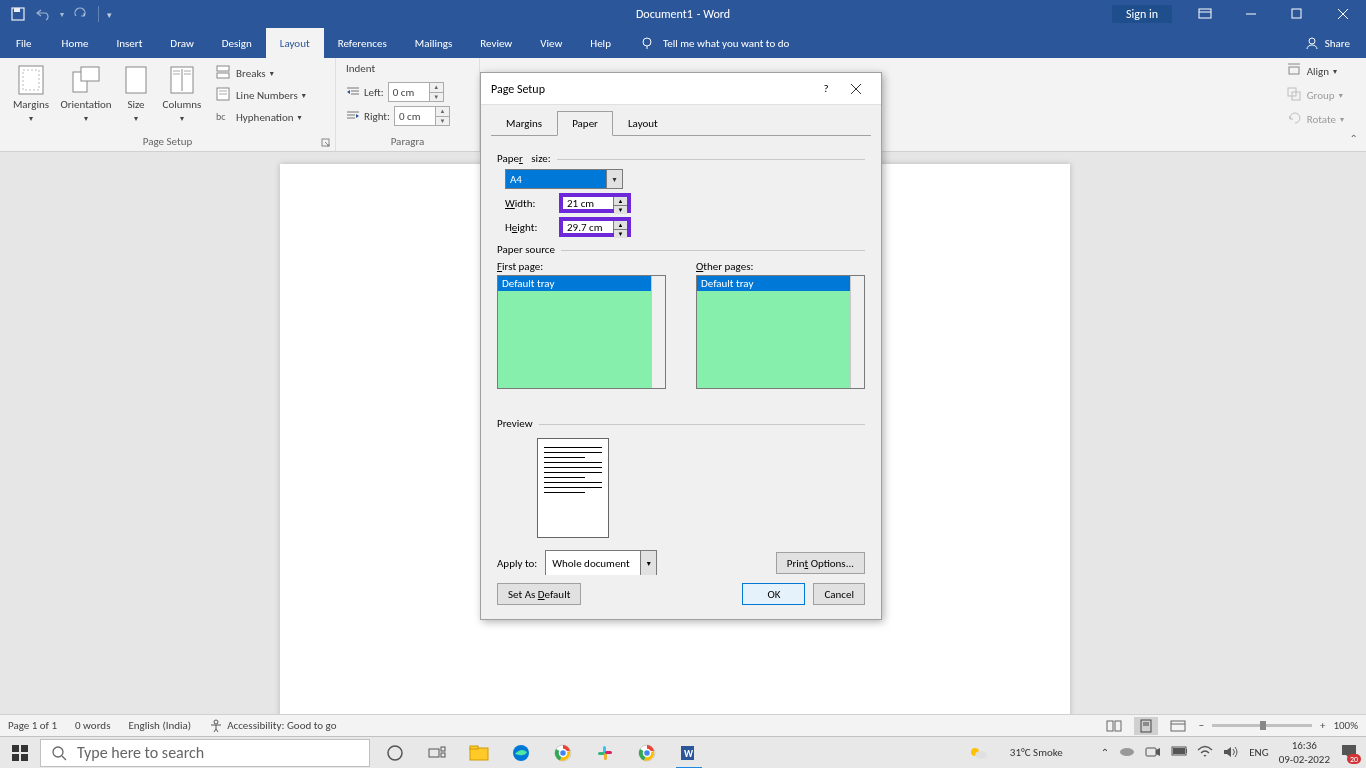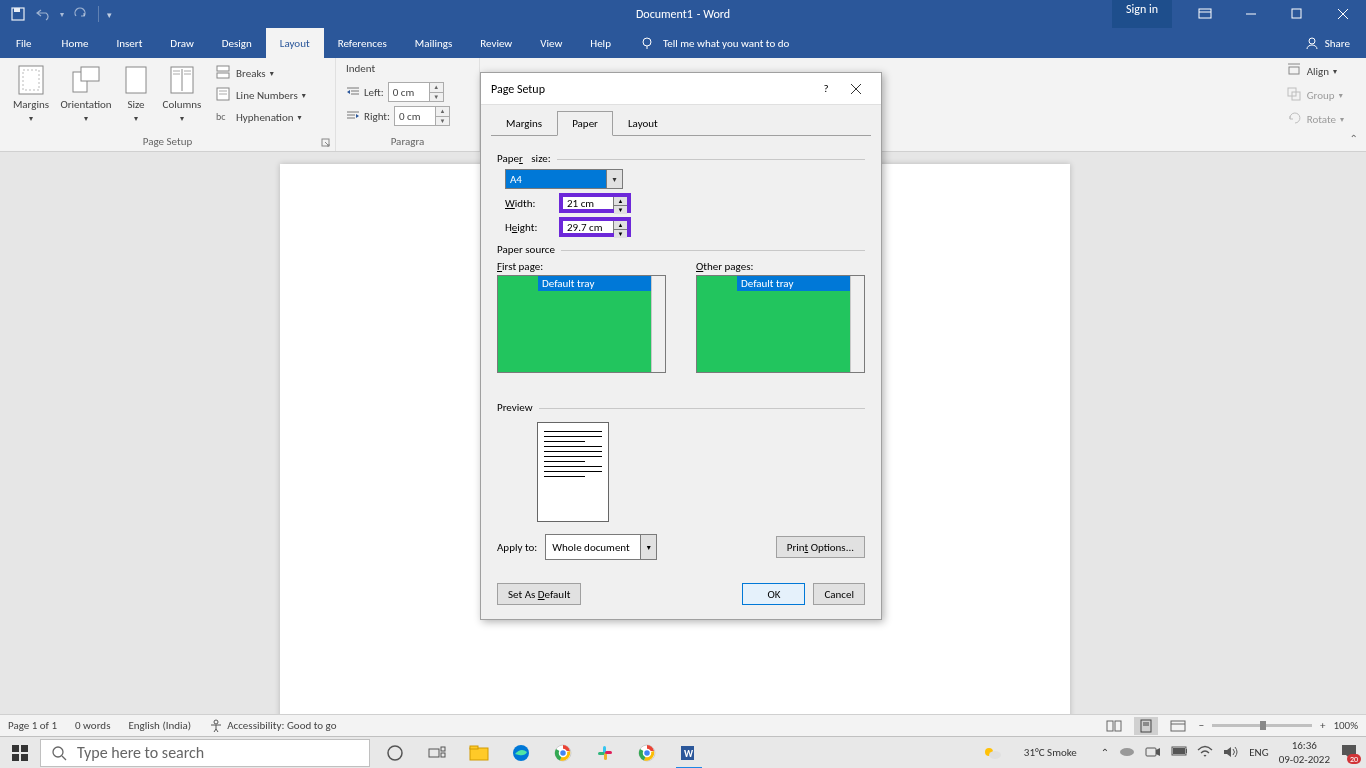--- a/index.html
+++ b/index.html
@@ -4,21 +4,21 @@
 <style>
 * { margin:0; padding:0; box-sizing:border-box; font-family:"Segoe UI","Calibri",sans-serif; }
 body { width:1366px; height:768px; background:#e6e6e6; overflow:hidden; position:relative; }
 
 
 .titlebar { height:28px; background:#2b579a; display:flex; align-items:center; color:#fff; font-size:12px; }
 .qat { display:flex; align-items:center; gap:6px; padding-left:8px; }
 .qat .ic { width:20px; height:20px; display:flex; align-items:center; justify-content:center; opacity:.9; }
 .qat .sep { width:1px; height:16px; background:rgba(255,255,255,.25); margin:0 2px; }
 .title-center { position:absolute; left:50%; transform:translateX(-50%); display:flex; gap:4px; }
-.titlebar-right { margin-left:auto; display:flex; }
+.titlebar-right { margin-left:auto; display:flex; align-items:center; }
 .signin { background:#1e4e8c; padding:2px 14px; margin-right:10px; font-size:12px; }
 .winbtn { width:46px; height:28px; display:flex; align-items:center; justify-content:center; }
 .winbtn svg { stroke:#fff; }
 
 
 .menubar { height:30px; background:#2b579a; display:flex; align-items:stretch; color:#fff; font-size:11px; }
 .menutab { padding:0 14px; display:flex; align-items:center; cursor:pointer; }
 .menutab.file { padding:0 16px; }
 .menutab.active { background:#f3f3f3; color:#2b579a; }
 .tellme { display:flex; align-items:center; gap:8px; margin-left:14px; }
@@ -57,21 +57,21 @@
 .zoomslider .thumb { position:absolute; left:48px; top:-3px; width:6px; height:9px; background:#888; }
 
 
 .taskbar { position:absolute; bottom:0; left:0; right:0; height:32px; background:#e8e8e8; border-top:1px solid #c0c0c0; display:flex; align-items:center; }
 .startbtn { width:40px; height:32px; display:flex; align-items:center; justify-content:center; }
 .searchbox { width:330px; height:28px; background:#fff; border:1px solid #c0c0c0; display:flex; align-items:center; padding:0 10px; gap:10px; color:#666; font-size:16px; }
 .taskicons { display:flex; align-items:center; gap:0; margin-left:4px; }
 .taskicons .ti { width:42px; height:32px; display:flex; align-items:center; justify-content:center; position:relative; }
 .taskicons .ti.active::after { content:""; position:absolute; bottom:0; left:8px; right:8px; height:2px; background:#1e88e5; }
 .tray { margin-left:auto; display:flex; align-items:center; gap:10px; padding-right:8px; font-size:11px; color:#333; }
-.tray .weather { display:flex; align-items:center; gap:22px; margin-right:14px; }
+.tray .weather { display:flex; align-items:center; gap:22px; margin-right:28px; }
 .tray .clock { text-align:center; line-height:1.2; }
 .tray .tic { width:16px; height:16px; }
 
 
 .dialog { position:absolute; left:480px; top:72px; width:402px; height:548px; background:#f0f0f0; border:1px solid #a0a0a0; box-shadow:2px 2px 8px rgba(0,0,0,.3); display:flex; flex-direction:column; font-size:11px; color:#000; }
 .dlg-title { height:32px; background:#fff; display:flex; align-items:center; padding:0 10px; border-bottom:1px solid #e0e0e0; }
 .dlg-title .txt { font-size:12px; }
 .dlg-title .dlgbtn { width:30px; height:28px; display:flex; align-items:center; justify-content:center; }
 .dlg-tabs { display:flex; padding:6px 10px 0; background:#f0f0f0; }
 .dlg-tab { padding:5px 14px; border:1px solid transparent; border-bottom:none; font-size:11px; cursor:pointer; }
@@ -86,21 +86,21 @@
 .dlg-select { width:118px; height:20px; border:1px solid #7a7a7a; background:#fff; display:flex; align-items:center; padding:0 4px; position:relative; }
 .dlg-select.selblue { background:#0078d7; color:#fff; }
 .dlg-select .dd { position:absolute; right:0; top:0; width:16px; height:100%; border-left:1px solid #7a7a7a; background:#e1e1e1; display:flex; align-items:center; justify-content:center; font-size:8px; color:#333; }
 .dlg-input { width:72px; height:20px; border:4px solid #6d28d9; background:#fff; padding:0 4px; display:flex; align-items:center; position:relative; }
 .dlg-input .spin { position:absolute; right:0; top:0; width:14px; height:100%; border-left:1px solid #7a7a7a; display:flex; flex-direction:column; }
 .dlg-input .spin div { flex:1; background:#e1e1e1; display:flex; align-items:center; justify-content:center; font-size:6px; border-bottom:1px solid #7a7a7a; }
 .dlg-input .spin div:last-child { border:none; }
 .srccols { display:flex; gap:30px; margin-top:4px; }
 .srccol { flex:1; }
 .srccol-label { margin-bottom:2px; }
-.listbox { height:98px; border:1px solid #7a7a7a; background:#22c55e; position:relative;padding-left:40px; }
+.listbox { height:114px; border:1px solid #7a7a7a; background:#86efac; position:relative; }
 .listbox .item { background:#0078d7; color:#fff; padding:1px 4px; }
 .listbox .sb { position:absolute; right:0; top:0; width:14px; height:100%; background:#f0f0f0; border-left:1px solid #c8c8c8; }
 .preview-box { width:72px; height:100px; border:1px solid #666; background:#fff; margin:8px 0 0 40px; padding:8px 6px; display:flex; flex-direction:column; gap:4px; }
 .preview-box .l { height:1px; background:#000; }
 .preview-box .l.short { width:70%; }
 .dlg-bottom { display:flex; align-items:center; margin-top:12px; gap:8px; }
 .dlg-bottom .sel2 { width:112px; height:26px; border:1px solid #7a7a7a; background:#fff; display:flex; align-items:center; padding:0 6px; position:relative; }
 .dlg-bottom .sel2 .dd { position:absolute; right:0; top:0; width:16px; height:100%; border-left:1px solid #7a7a7a; background:#e1e1e1; display:flex; align-items:center; justify-content:center; font-size:8px; }
 .btn { height:22px; padding:0 10px; border:1px solid #a0a0a0; background:#e1e1e1; display:flex; align-items:center; font-size:11px; cursor:pointer; }
 .btn.primary { border:1px solid #0078d7; background:#e5f1fb; padding:0 24px; }

